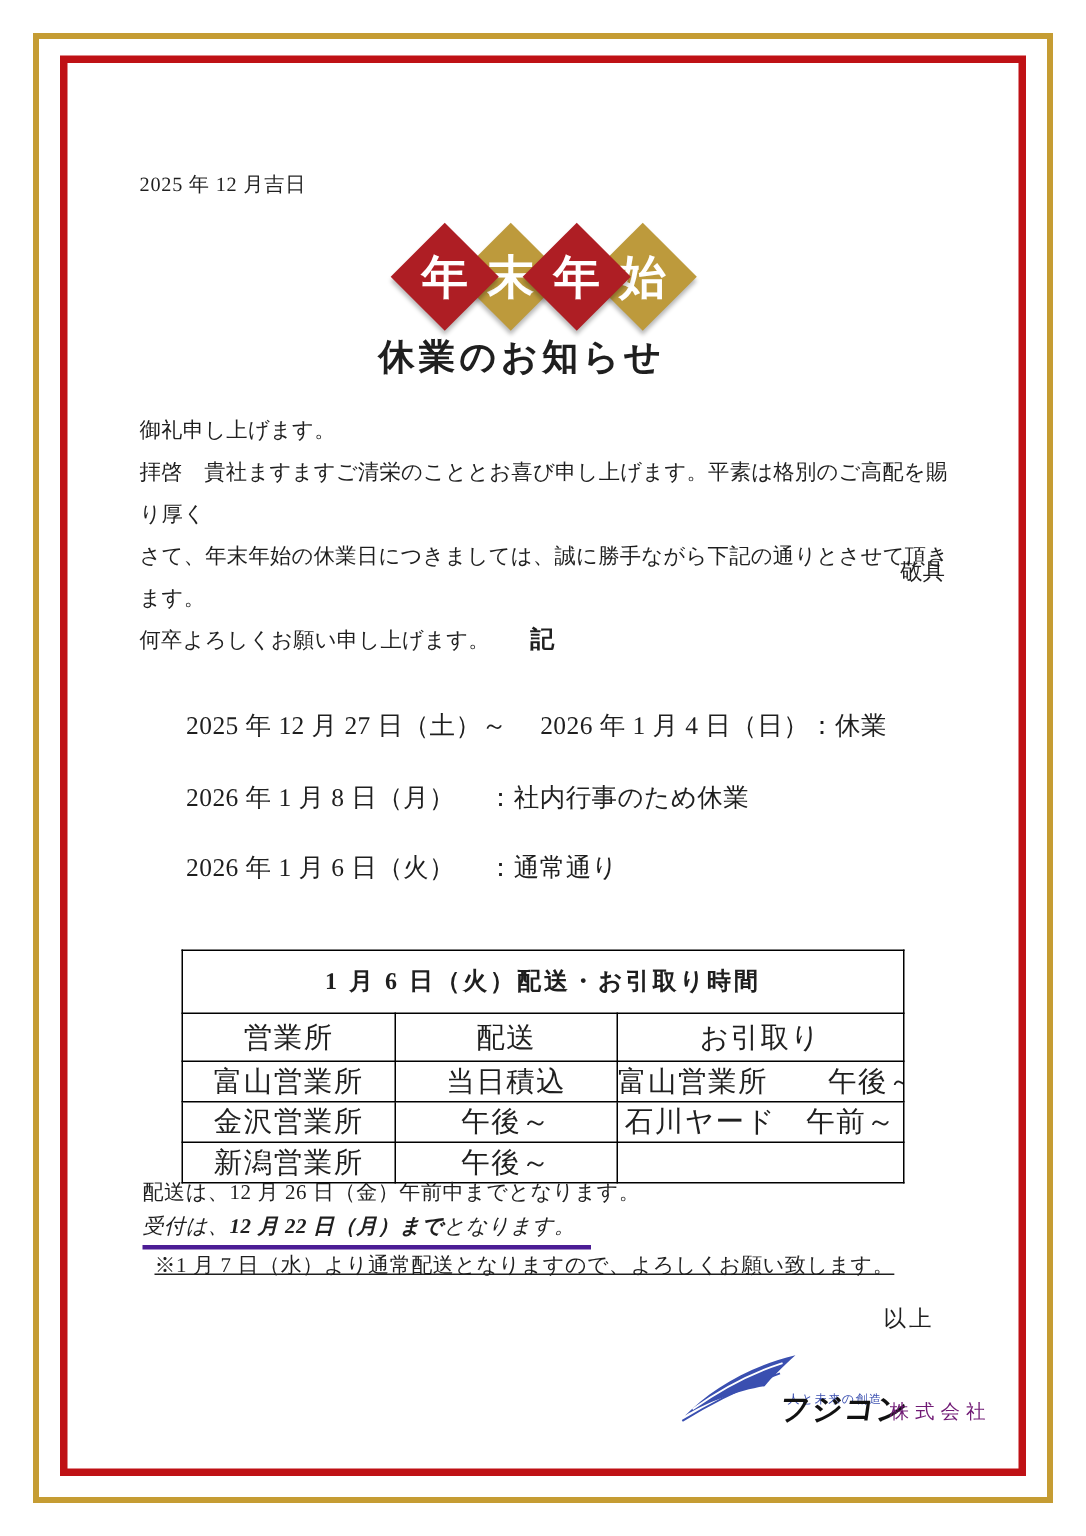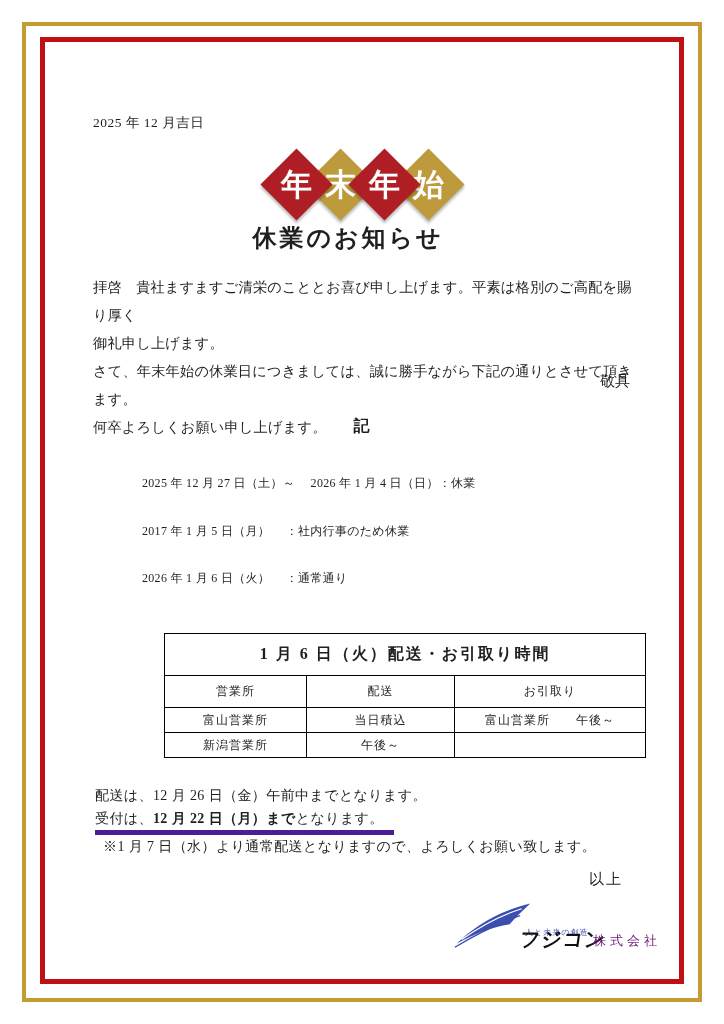--- a/index.html
+++ b/index.html
@@ -57,46 +57,46 @@
   }
   .keigu{
     position:absolute;top:372px;left:93px;width:537px;
     text-align:right;font-size:15px;
   }
   .ki{
     position:absolute;top:416px;left:0;width:724px;
     text-align:center;font-size:16px;font-weight:bold;letter-spacing:1px;
   }
   .schedule{
-    position:absolute;top:460px;left:142px;width:520px;
-    font-size:12px;line-height:47.5px;letter-spacing:.3px;
+    position:absolute;top:460px;left:124px;width:520px;
+    font-size:17px;line-height:47.5px;letter-spacing:.3px;
   }
   table.pickup{
     position:absolute;left:121px;top:633px;width:481px;
-    border-collapse:collapse;table-layout:fixed;margin-left:43px;
+    border-collapse:collapse;table-layout:fixed;
   }
   table.pickup td{
     border:1px solid #000;text-align:center;vertical-align:middle;
-    font-size:12px;letter-spacing:1px;overflow:hidden;white-space:nowrap;
+    font-size:19px;letter-spacing:1px;overflow:hidden;white-space:nowrap;
   }
   table.pickup col.c1{width:142px;}
   table.pickup col.c2{width:148px;}
   table.pickup col.c3{width:191px;}
   table.pickup tr.t-title td{height:42px;font-size:16px;font-weight:bold;letter-spacing:2px;}
   table.pickup tr.t-head td{height:32px;}
   table.pickup tr.t-row td{height:25px;}
   .notes{
     position:absolute;top:784px;left:95px;width:540px;
     font-size:14px;line-height:23px;letter-spacing:.4px;
   }
   .note2-wrap{
-    display:inline-block;border-bottom:5px solid #4c1d95;padding-right:10px;
+    display:inline-block;border-bottom:3px solid #4c1d95;padding-right:10px;font-style:italic;
   }
   .note2-bold{font-weight:bold;}
-  .note3{padding-left:8px;}
+  .note3{padding-left:8px;text-decoration:underline;}
   .closing{
     position:absolute;top:870px;left:93px;width:530px;
     text-align:right;font-size:15px;letter-spacing:2px;
   }
   .logo{
     position:absolute;left:452px;top:898px;width:210px;height:58px;
   }
   .logo-swoosh{position:absolute;left:0;top:3px;width:88px;height:48px;}
   .logo-tagline{
     position:absolute;left:73px;top:17px;
@@ -134,33 +134,33 @@
     <span class="glyph">年</span>
   </div>
   <div class="diamond gold">
     <span class="glyph">始</span>
   </div>
 </div>
 
 <div class="subtitle">休業のお知らせ</div>
 
 <div class="greeting">
+  <div>御礼申し上げます。</div>
   <div>拝啓　貴社ますますご清栄のこととお喜び申し上げます。平素は格別のご高配を賜り厚く</div>
-  <div>御礼申し上げます。</div>
   <div>さて、年末年始の休業日につきましては、誠に勝手ながら下記の通りとさせて頂きます。</div>
   <div>何卒よろしくお願い申し上げます。</div>
 </div>
 
 <div class="keigu">敬具</div>
 
 <div class="ki">記</div>
 
 <div class="schedule">
   <div>2025 年 12 月 27 日（土）～　 2026 年 1 月 4 日（日）：休業</div>
-  <div>2017 年 1 月  5 日（月）　 ：社内行事のため休業</div>
+  <div>2026 年 1 月  8 日（月）　 ：社内行事のため休業</div>
   <div>2026 年 1 月  6 日（火）　 ：通常通り</div>
 </div>
 
 <table class="pickup">
   <colgroup>
       <col class="c1">
       <col class="c2">
       <col class="c3">
     </colgroup>
   <tbody>
@@ -171,20 +171,25 @@
       <td>営業所</td>
       <td>配送</td>
       <td>お引取り</td>
     </tr>
     <tr class="t-row">
       <td>富山営業所</td>
       <td>当日積込</td>
       <td>富山営業所　　午後～</td>
     </tr>
     <tr class="t-row">
+      <td>金沢営業所</td>
+      <td>午後～</td>
+      <td>石川ヤード　午前～</td>
+    </tr>
+    <tr class="t-row">
       <td>新潟営業所</td>
       <td>午後～</td>
       <td></td>
     </tr>
   </tbody>
 </table>
 
 <div class="notes">
   <div>配送は、12 月 26 日（金）午前中までとなります。</div>
   <div>

